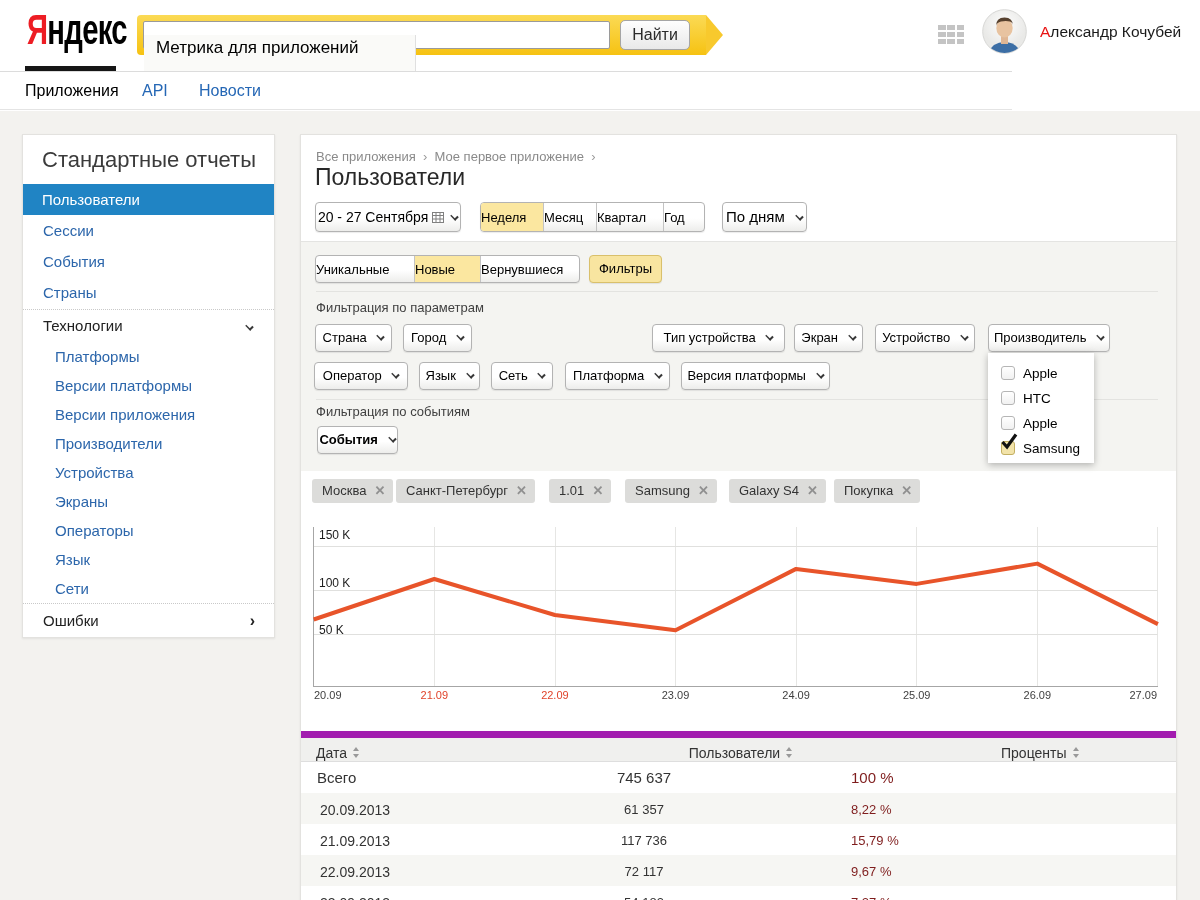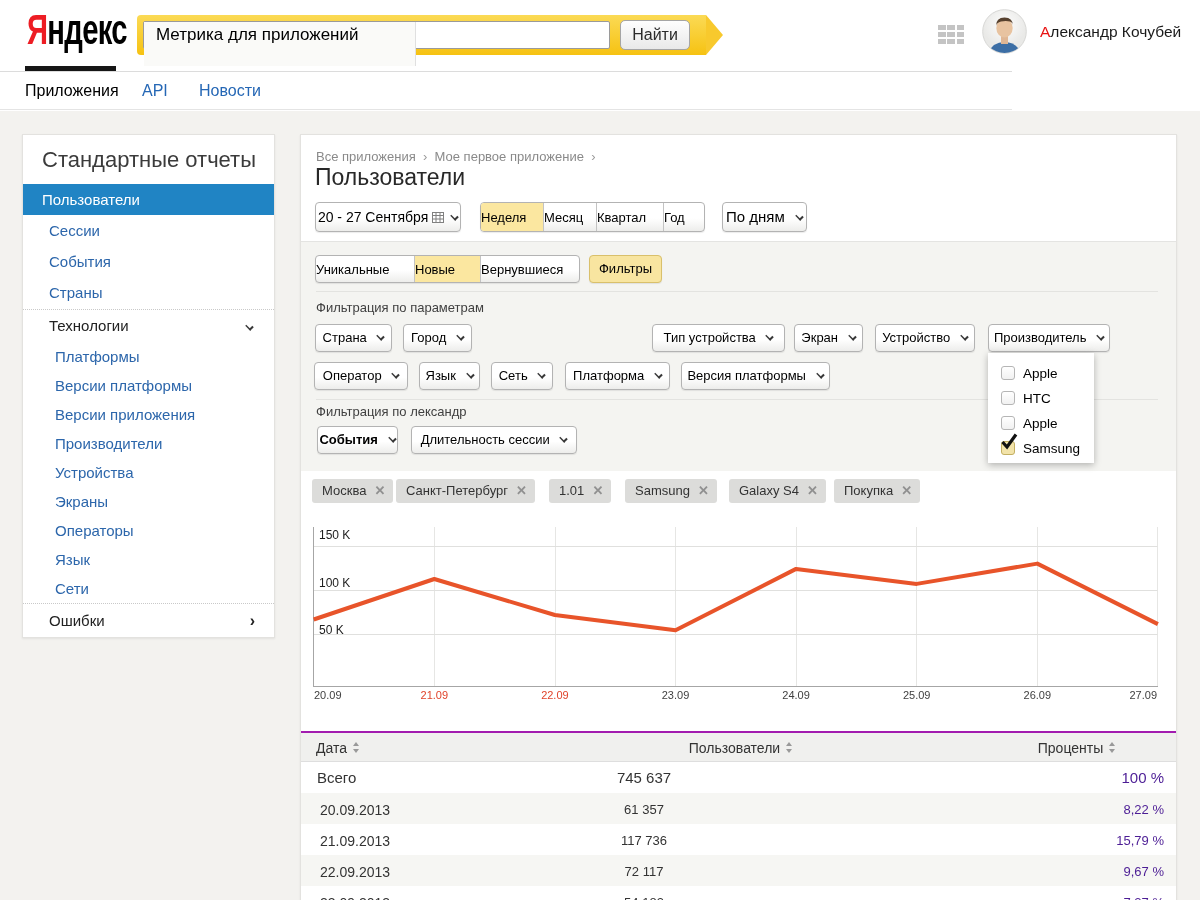--- a/index.html
+++ b/index.html
@@ -5,21 +5,21 @@
 <style>
 *{margin:0;padding:0;box-sizing:border-box}
 html,body{width:1200px;height:900px;overflow:hidden}
 body{font-family:"Liberation Sans",sans-serif;background:#fff;position:relative}
 #hdr{position:absolute;left:0;top:0;width:1200px;height:71px;background:#fff}
 #logo{position:absolute;left:27px;top:5px;font-size:43px;font-weight:bold;color:#000;transform:scaleX(.68);transform-origin:0 0;letter-spacing:-1px}
 #logo .r{color:#ed1d24}
 #sbar{position:absolute;left:137px;top:15px;width:569px;height:40px;background:linear-gradient(#fbda55,#f6c212);border-radius:4px 0 0 4px}
 #stip{position:absolute;left:706px;top:15px;width:17px;height:40px;background:#f8c92d;clip-path:polygon(0 0,100% 50%,0 100%)}
 #sinput{position:absolute;left:6px;top:6px;width:467px;height:28px;background:#fff;border:1px solid #9a9a9a;border-radius:2px}
-#sleft{position:absolute;left:0;top:0;width:272px;height:44px;background:#fafaf8;border-right:1px solid #e0e0e0;font-size:17px;line-height:26px;padding-left:12px;color:#000}
+#sleft{position:absolute;left:0;top:13px;width:272px;height:44px;background:#fafaf8;border-right:1px solid #e0e0e0;font-size:17px;line-height:26px;padding-left:12px;color:#000}
 #sbtn{position:absolute;left:483px;top:5px;width:70px;height:30px;background:linear-gradient(#fefefe,#e9e9e9);border:1px solid #a5a5a5;border-radius:5px;font-size:16px;color:#2b2b2b;text-align:center;line-height:28px}
 #grid{position:absolute;left:938px;top:25px;width:26px;height:19px}
 #grid i{position:absolute;width:7.5px;height:5.3px;background:#c4c4c4}
 #uname{position:absolute;left:1040px;top:23px;font-size:15.5px;color:#1a1a1a}
 #uname .r{color:#e81313}
 #ava{position:absolute;left:982px;top:9px}
 #tabs{position:absolute;left:0;top:71px;width:1012px;height:39px;background:#fff;border-top:1px solid #dcdcdc;border-bottom:1px solid #e4e4e4}
 #tabind{position:absolute;left:25px;top:66px;width:91px;height:5px;background:#161616;z-index:3}
 .tab{position:absolute;top:10px;font-size:16px;z-index:4}
 #main{position:absolute;left:0;top:111px;width:1200px;height:789px;background:#f3f2ef}
@@ -33,30 +33,30 @@
 .seg{position:absolute;display:flex;border:1px solid #b3b3b3;border-radius:4px;background:linear-gradient(#fff 55%,#ededeb);overflow:hidden;box-shadow:0 1px 1px rgba(0,0,0,.08)}
 .seg span{display:block;font-size:13px;line-height:28px;border-left:1px solid #c3c3c3;white-space:nowrap}
 .seg span:first-child{border-left:none}
 .seg .on{background:#fbe7a0}
 .tag{position:absolute;height:24px;background:#dcdcda;border-radius:3px;font-size:13px;line-height:24px;color:#333;padding:0 27px 0 10px;white-space:nowrap}
 .tag b{position:absolute;right:8px;top:0;font-weight:bold;color:#909090;font-size:13px}
 .sort{display:inline-block;width:7px;height:11px;position:relative;margin-left:6px}
 .sort:before,.sort:after{content:"";position:absolute;left:0;border-left:3.5px solid transparent;border-right:3.5px solid transparent}
 .sort:before{top:0;border-bottom:4.5px solid #999}
 .sort:after{bottom:0;border-top:4.5px solid #999}
-.si{height:31px;line-height:31px;padding-left:26px;font-size:15px}
+.si{height:31px;line-height:31px;padding-left:20px;font-size:15px}
 .sj{height:29px;line-height:29px;padding-left:32px;font-size:15px}
 .lbl{position:absolute;left:15px;font-size:13px;color:#404040}
 .hr{position:absolute;left:15px;width:842px;height:1px;background:#e3e3e0}
 .cb{position:absolute;left:13px;width:14px;height:14px;border:1px solid #b5b5b5;border-radius:3px;background:linear-gradient(#fff,#f1f1f1)}
 .dd{position:absolute;font-size:13.5px;color:#000;height:25px;line-height:25px}
 .trow{position:absolute;left:0;width:875px}
 .tc1{position:absolute;left:19px;font-size:14px;color:#333}
 .tc2{position:absolute;left:200px;width:286px;text-align:center;font-size:13px;color:#333}
-.tc3{position:absolute;left:575px;width:288px;text-align:right;font-size:13px;color:#4c1d95}
+.tc3{position:absolute;left:550px;width:288px;text-align:left;font-size:13px;color:#7f1d1d}
 </style>
 </head>
 <body>
 <div id="hdr">
   <div id="logo"><span class="r">Я</span>ндекс</div>
   <div id="sbar">
       <div id="sinput">
         <div id="sleft">Метрика для приложений</div>
       </div>
       <div id="sbtn">Найти</div>
@@ -147,23 +147,22 @@
     <div class="btn" style="left:351px;top:189px;width:133px">Тип устройства <span class="cv"></span></div>
     <div class="btn" style="left:493px;top:189px;width:69px">Экран <span class="cv"></span></div>
     <div class="btn" style="left:574px;top:189px;width:100px">Устройство <span class="cv"></span></div>
     <div class="btn" style="left:687px;top:189px;width:122px">Производитель <span class="cv"></span></div>
     <div class="btn" style="left:13px;top:227px;width:94px">Оператор <span class="cv"></span></div>
     <div class="btn" style="left:118px;top:227px;width:61px">Язык <span class="cv"></span></div>
     <div class="btn" style="left:190px;top:227px;width:62px">Сеть <span class="cv"></span></div>
     <div class="btn" style="left:264px;top:227px;width:105px">Платформа <span class="cv"></span></div>
     <div class="btn" style="left:380px;top:227px;width:149px">Версия платформы <span class="cv"></span></div>
     <div class="hr" style="top:264px"></div>
-    <div class="lbl" style="top:269px">Фильтрация по лександр</div>
+    <div class="lbl" style="top:269px">Фильтрация по событиям</div>
     <div class="btn" style="left:16px;top:291px;width:81px;font-weight:bold">События <span class="cv"></span></div>
-    <div class="btn" style="left:110px;top:291px;width:166px">Длительность сессии <span class="cv"></span></div>
     <div class="tag" style="left:11px;top:344px">Москва<b>✕</b></div>
     <div class="tag" style="left:95px;top:344px">Санкт-Петербург<b>✕</b></div>
     <div class="tag" style="left:248px;top:344px">1.01<b>✕</b></div>
     <div class="tag" style="left:324px;top:344px">Samsung<b>✕</b></div>
     <div class="tag" style="left:428px;top:344px">Galaxy S4<b>✕</b></div>
     <div class="tag" style="left:533px;top:344px">Покупка<b>✕</b></div>
     <svg id="chart" style="position:absolute;left:0;top:381px" width="875" height="195" viewBox="0 0 875 195">
       <g stroke="#e6e6e4" stroke-width="1">
         <line x1="133.5" y1="11" x2="133.5" y2="170"></line>
           <line x1="254.5" y1="11" x2="254.5" y2="170"></line>
@@ -190,24 +189,24 @@
         <text x="13" y="183">20.09</text>
         <text x="133.3" y="183" text-anchor="middle" fill="#e0432a">21.09</text>
         <text x="253.9" y="183" text-anchor="middle" fill="#e0432a">22.09</text>
         <text x="374.5" y="183" text-anchor="middle">23.09</text>
         <text x="495.1" y="183" text-anchor="middle">24.09</text>
         <text x="615.7" y="183" text-anchor="middle">25.09</text>
         <text x="736.3" y="183" text-anchor="middle">26.09</text>
         <text x="856" y="183" text-anchor="end">27.09</text>
       </g>
     </svg>
-    <div class="trow" style="top:596px;height:31px;background:#f0f0ee;border-top:2px solid #a21caf;border-bottom:1px solid #dedede;font-size:14px;color:#333">
+    <div class="trow" style="top:596px;height:31px;background:#f0f0ee;border-top:7px solid #a21caf;border-bottom:1px solid #dedede;font-size:14px;color:#333">
       <span style="position:absolute;left:15px;top:7px">Дата<span class="sort"></span></span>
       <span style="position:absolute;left:340px;width:200px;top:7px;text-align:center">Пользователи<span class="sort"></span></span>
-      <span style="position:absolute;left:700px;width:152px;top:7px;text-align:center">Проценты<span class="sort"></span></span>
+      <span style="position:absolute;left:700px;width:152px;top:7px;text-align:left">Проценты<span class="sort"></span></span>
     </div>
     <div class="trow" style="top:627px;height:31px">
       <span class="tc1" style="left:16px;font-size:15px;top:7px">Всего</span>
         <span class="tc2" style="font-size:15px;top:7px">745 637</span>
         <span class="tc3" style="font-size:15px;top:7px">100 %</span>
     </div>
     <div class="trow" style="top:658px;height:31px;background:#f6f6f3">
       <span class="tc1" style="top:9px">20.09.2013</span>
         <span class="tc2" style="top:9px">61 357</span>
         <span class="tc3" style="top:9px">8,22 %</span>

